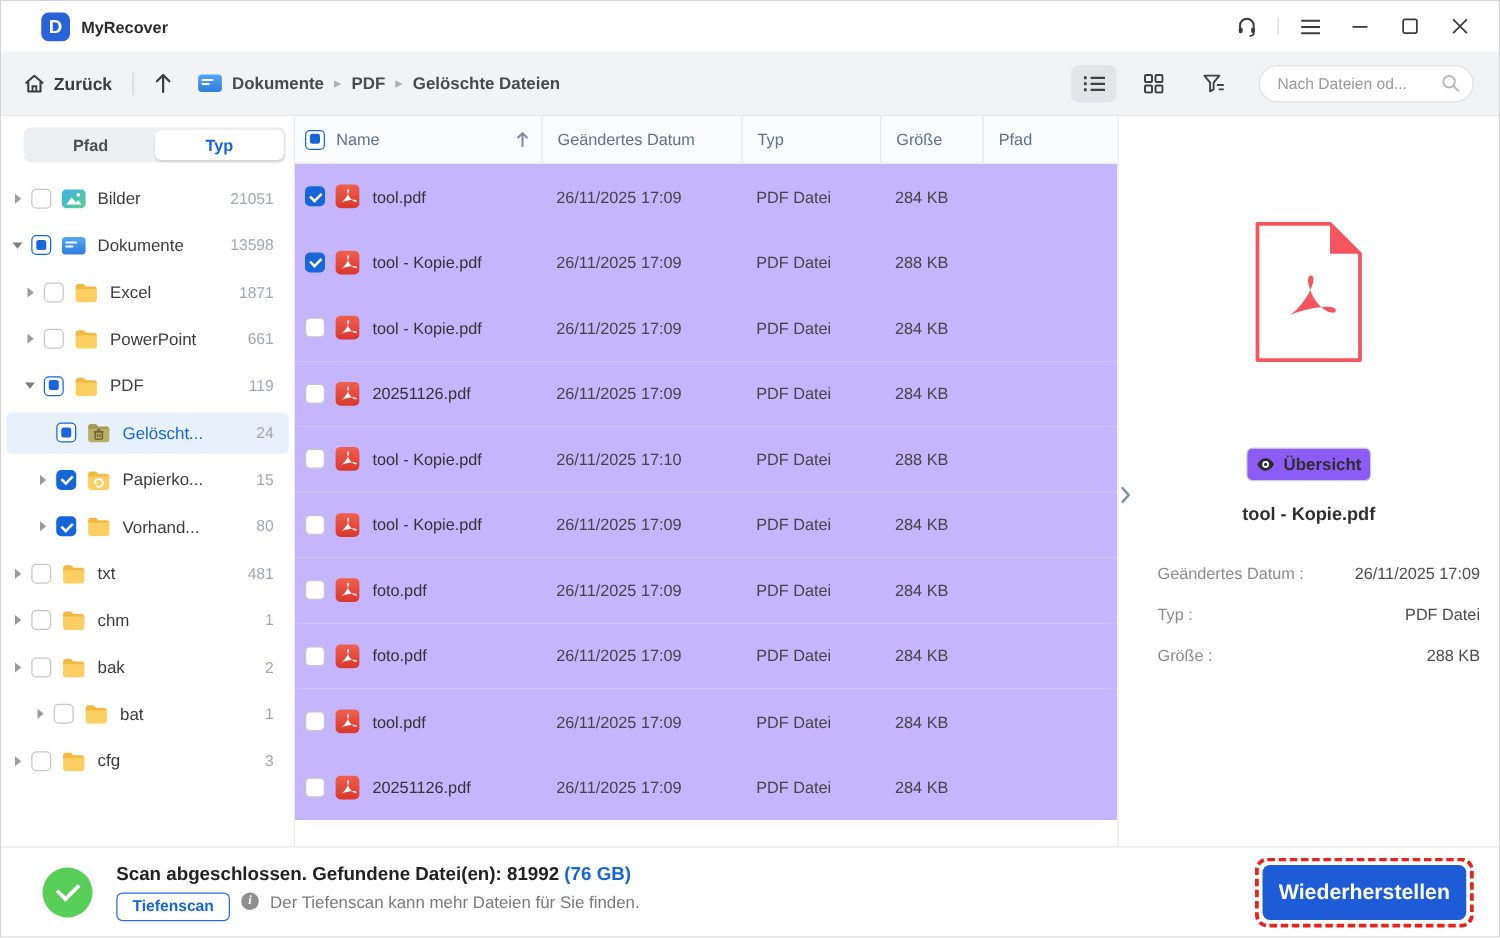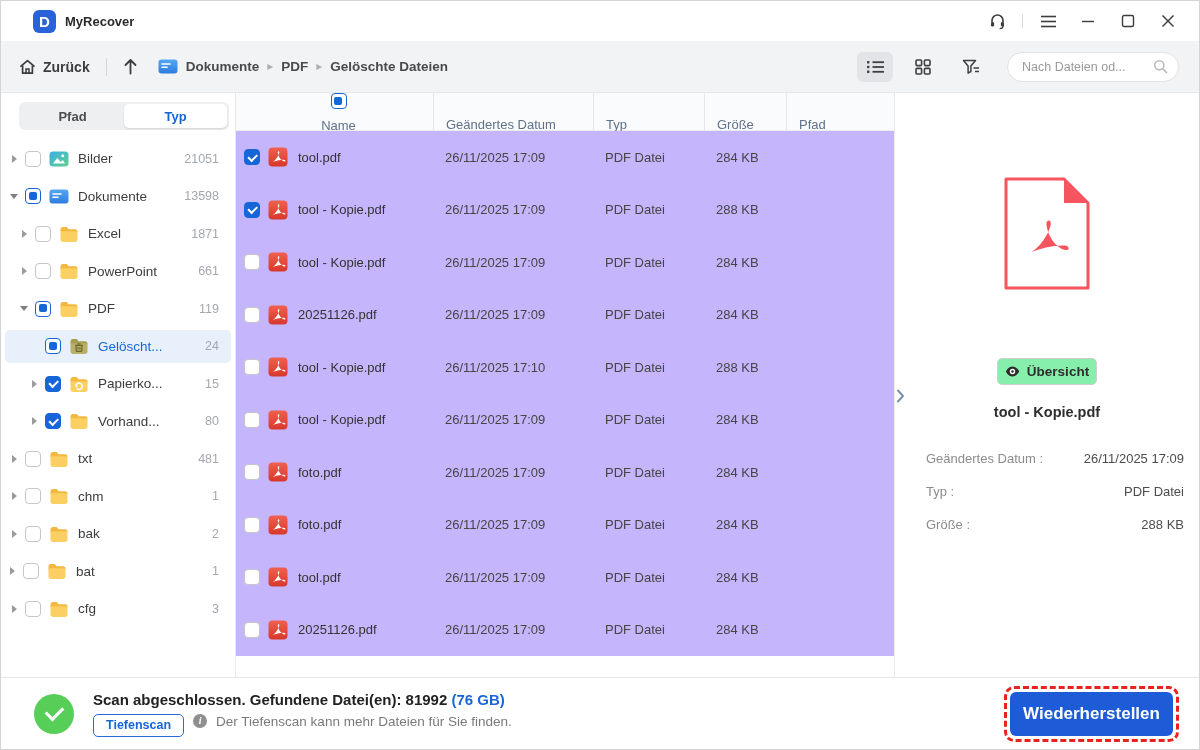--- a/index.html
+++ b/index.html
@@ -57,34 +57,34 @@
   .cb.checked { background:#1766d9; border:1.5px solid #1766d9; }
   .cb.checked::after { content:''; position:absolute; left:3px; top:3.5px; width:7px; height:3.5px; border-left:2px solid #fff; border-bottom:2px solid #fff; transform:rotate(-45deg); }
   .tree-row .cb { margin-left:4px; }
   .tree-row .tree-icon { margin-left:8px; z-index:1; display:flex; }
 
   
   .table-area { flex:1; display:flex; flex-direction:column; min-width:0; background:#fff; }
   .thead { height:38px; background:#fafbfc; border-bottom:1px solid #ececec; display:grid; grid-template-columns:197px 160px 111px 82px 1fr; flex:0 0 auto; }
   .th { display:flex; align-items:center; font-size:13px; color:#5f718a; }
   .th + .th { border-left:1px solid #e8e8e8; }
-  .th-name { padding-left:8px; gap:9px;flex-direction:column; }
+  .th-name { padding-left:8px; gap:9px; }
   .th-pad { padding-left:12px; }
   .sort-arrow { margin-left:auto; margin-right:10px; display:flex; }
   .tbody { flex:1; overflow:hidden; }
   .trow { height:52.5px; display:grid; grid-template-columns:197px 160px 111px 82px 1fr; align-items:center; background:#c4b5fd; }
   .td-name { display:flex; align-items:center; padding-left:8px; gap:8px; min-width:0; }
   .td-name .fname { font-size:13px; color:#333; margin-left:2px; white-space:nowrap; }
   .td { font-size:13px; color:#454545; padding-left:12px; }
 
   
   .preview { width:305px; flex:0 0 auto; border-left:1px solid #e9e9e9; background:#fff; position:relative; padding-top:82px; }
   .collapse-handle { position:absolute; left:1px; top:296px; }
   .big-icon-wrap { display:flex; justify-content:center; }
-  .overview-btn { margin:66px auto 0; width:100px; height:27px; background:#86efac; border:1px solid #cfcfcf; border-radius:5px; display:flex; align-items:center; justify-content:center; gap:7px; font-size:13.5px; font-weight:bold; color:#2e2e2e; }
+  .overview-btn { margin:66px auto 0; width:100px; height:27px; background:#8b5cf6; border:1px solid #cfcfcf; border-radius:5px; display:flex; align-items:center; justify-content:center; gap:7px; font-size:13.5px; font-weight:bold; color:#2e2e2e; }
   .preview-filename { text-align:center; font-size:14.5px; font-weight:bold; color:#2e2e2e; margin-top:19px; }
   .detail-list { margin-top:22px; padding:0 15px 0 31px; }
   .detail-row { display:flex; height:33px; align-items:center; }
   .detail-label { font-size:13px; color:#8c8c8c; }
   .detail-value { margin-left:auto; font-size:13px; color:#4c4c4c; }
 
   
   .bottombar { height:72px; flex:0 0 auto; background:#fff; border-top:1px solid #e6e6e6; display:flex; align-items:center; padding:0 20px 0 33px; }
   .scan-circle { width:40px; height:40px; border-radius:50%; background:#57ce58; position:relative; flex:0 0 auto; }
   .scan-circle::after { content:''; position:absolute; left:12px; top:12px; width:14px; height:8px; border-left:3px solid #fff; border-bottom:3px solid #fff; transform:rotate(-45deg); }
@@ -419,21 +419,21 @@
             <span class="cb none"></span>
             <span class="tree-icon">
               <svg width="20" height="16" viewBox="0 0 19 16">
                 <path d="M1 3.4C1 2.1 2 1.1 3.2 1.1h4l2 2.1h6.6c1.2 0 2.2 1 2.2 2.2v1H1z" fill="#f3b840"></path>
                 <path d="M1 5.2h17v8.4c0 1.3-1 2.3-2.2 2.3H3.2C2 15.9 1 14.9 1 13.6z" fill="#fbcf61"></path>
               </svg>
             </span>
             <span class="tree-label">bak</span>
             <span class="tree-count">2</span>
           </div>
-          <div class="tree-row" style="padding-left:4px">
+          <div class="tree-row" style="padding-left:24px">
             <span class="row-bg"></span>
             <span class="arrow-slot">
               <span class="tri-right"></span>
             </span>
             <span class="cb none"></span>
             <span class="tree-icon">
               <svg width="20" height="16" viewBox="0 0 19 16">
                 <path d="M1 3.4C1 2.1 2 1.1 3.2 1.1h4l2 2.1h6.6c1.2 0 2.2 1 2.2 2.2v1H1z" fill="#f3b840"></path>
                 <path d="M1 5.2h17v8.4c0 1.3-1 2.3-2.2 2.3H3.2C2 15.9 1 14.9 1 13.6z" fill="#fbcf61"></path>
               </svg>

